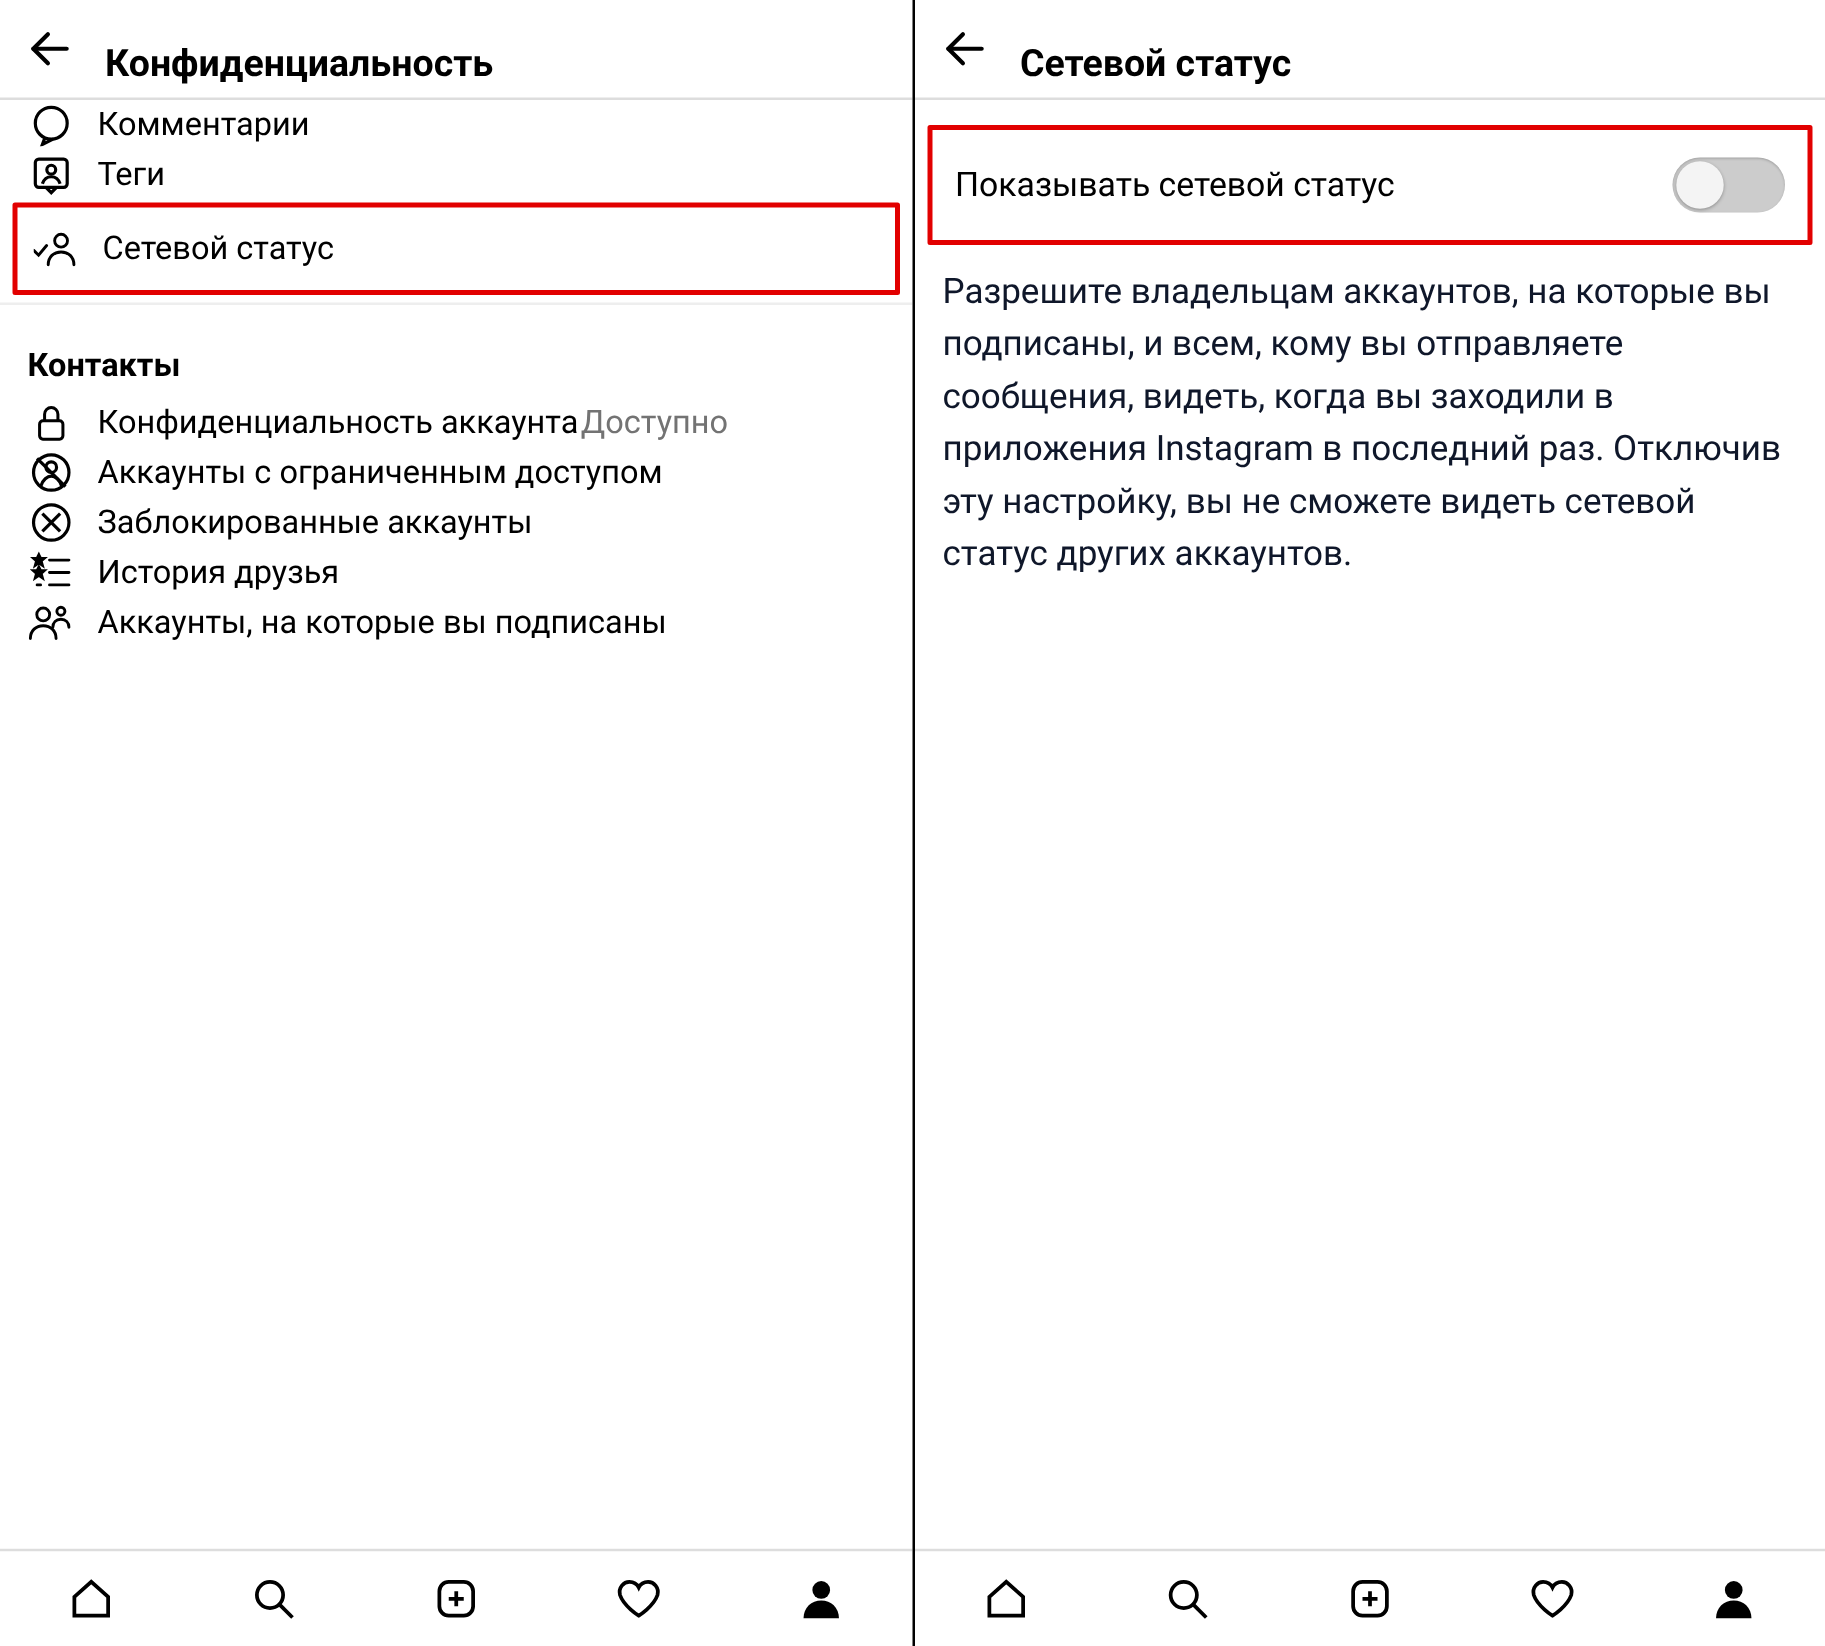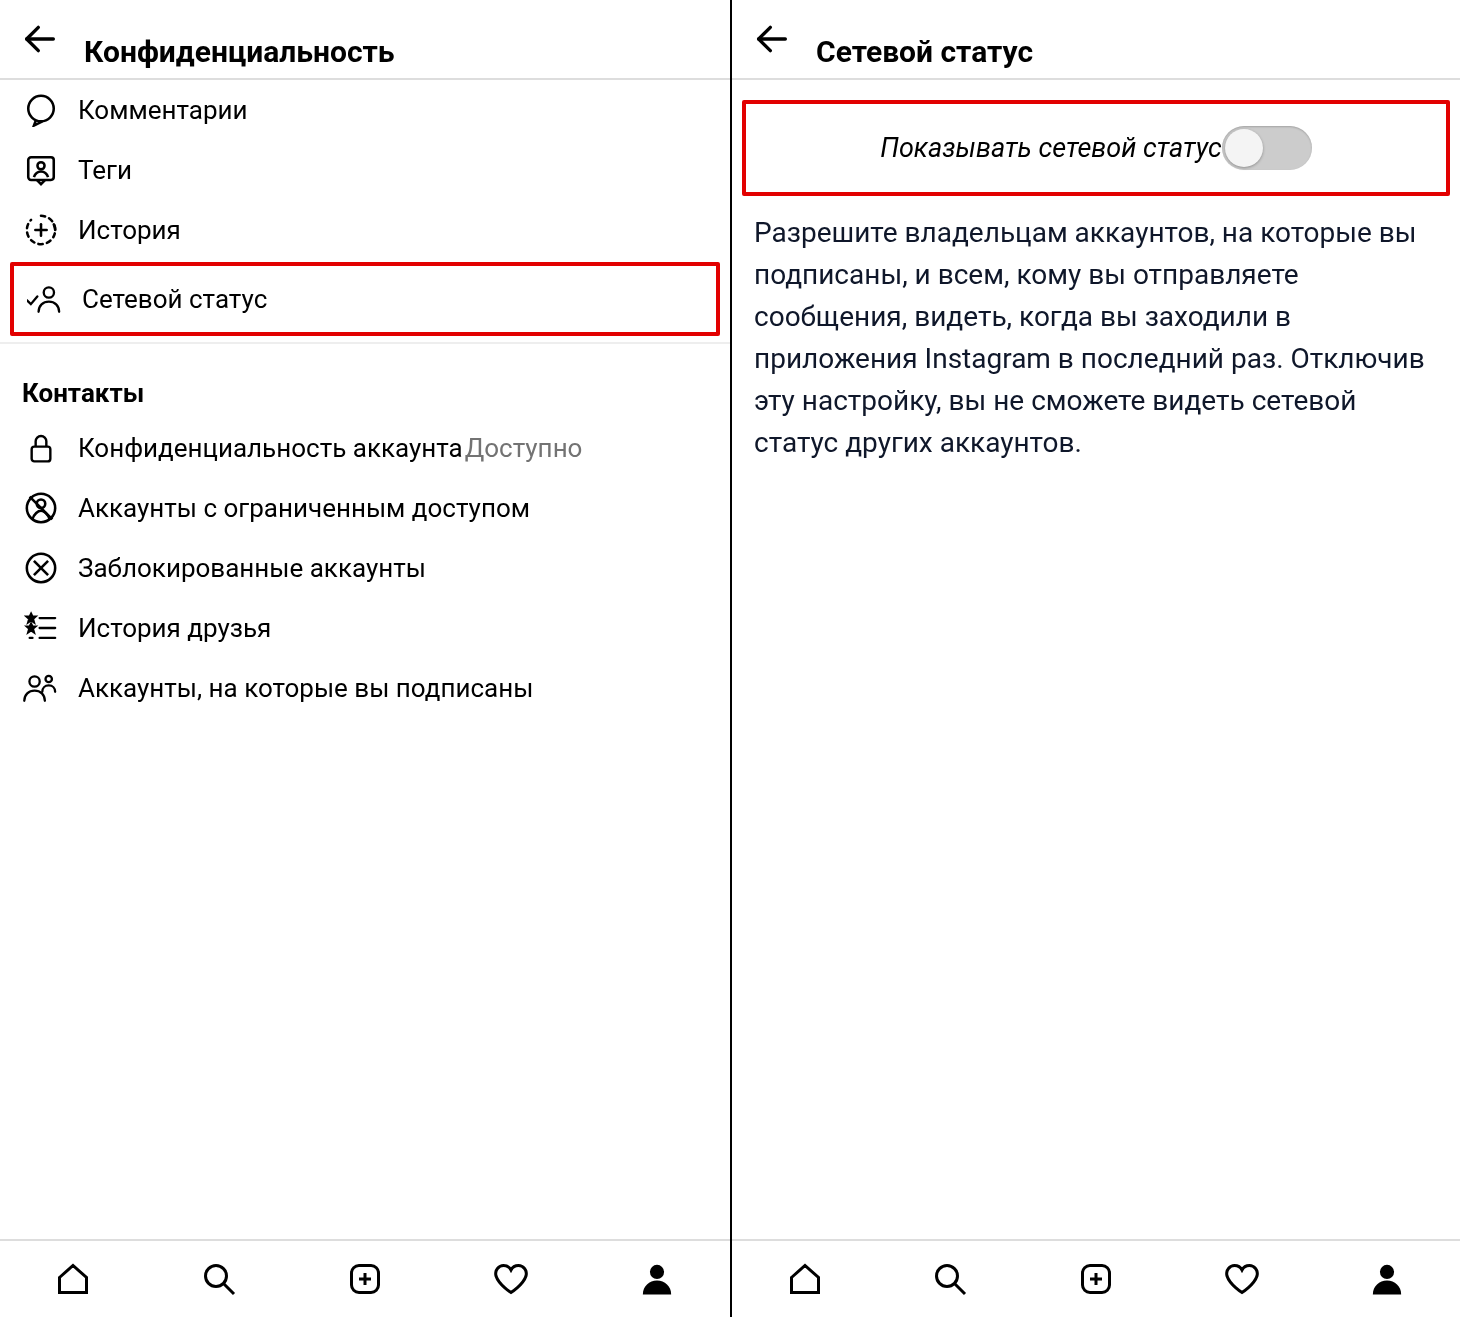--- a/index.html
+++ b/index.html
@@ -39,21 +39,21 @@
     font-weight: 700;
     margin-top: 24px;
   }
   .content {
     flex: 1;
     overflow: hidden;
   }
   .row {
     display: flex;
     align-items: center;
-    padding: 11px 22px;
+    padding: 1px 22px;
   }
   .row .icon {
     width: 38px;
     height: 38px;
     display: flex;
     align-items: center;
     justify-content: center;
     margin-right: 18px;
     flex-shrink: 0;
   }
@@ -78,23 +78,22 @@
   .highlight-box {
     border: 4px solid #e20000;
     margin: 2px 10px;
     border-radius: 2px;
   }
   .highlight-row { padding: 14px 12px; }
   
   .toggle-row {
     display: flex;
     align-items: center;
-    justify-content: center;
+    justify-content: space-between;
     padding: 22px 18px;
-    font-style: italic;
   }
   .toggle-label {
     font-size: 27px;
     font-weight: 400;
   }
   .toggle {
     width: 90px;
     height: 44px;
     background: #ccc;
     border-radius: 22px;
@@ -165,31 +164,20 @@
         <svg width="34" height="34" viewBox="0 0 24 24" fill="none" stroke="#000" stroke-width="1.8">
             <rect x="3" y="3" width="18" height="16" rx="2"></rect>
             <circle cx="12" cy="9" r="2.5"></circle>
             <path d="M7 17c1-3 3-4 5-4s4 1 5 4"></path>
             <path d="M9 19l3 3 3-3"></path>
           </svg>
       </div>
       <div class="row-label">Теги</div>
     </div>
 
-    <div class="row">
-      <div class="icon">
-        <svg width="34" height="34" viewBox="0 0 24 24" fill="none" stroke="#000" stroke-width="1.8" stroke-linecap="round">
-            <path d="M12 2a10 10 0 1 1-7 2.9" stroke-dasharray="3 3"></path>
-            <path d="M21 8a10 10 0 0 1 1 4"></path>
-            <line x1="12" y1="8" x2="12" y2="16"></line>
-            <line x1="8" y1="12" x2="16" y2="12"></line>
-          </svg>
-      </div>
-      <div class="row-label">История</div>
-    </div>
 
     <div class="highlight-box">
       <div class="row highlight-row">
         <div class="icon">
           <svg width="36" height="34" viewBox="0 0 28 24" fill="none" stroke="#000" stroke-width="1.8" stroke-linecap="round">
               <circle cx="17" cy="7" r="4"></circle>
               <path d="M9 22c0-5 3.5-8 8-8s8 3 8 8"></path>
               <polyline points="0 13 3 16 8 10"></polyline>
             </svg>
         </div>

